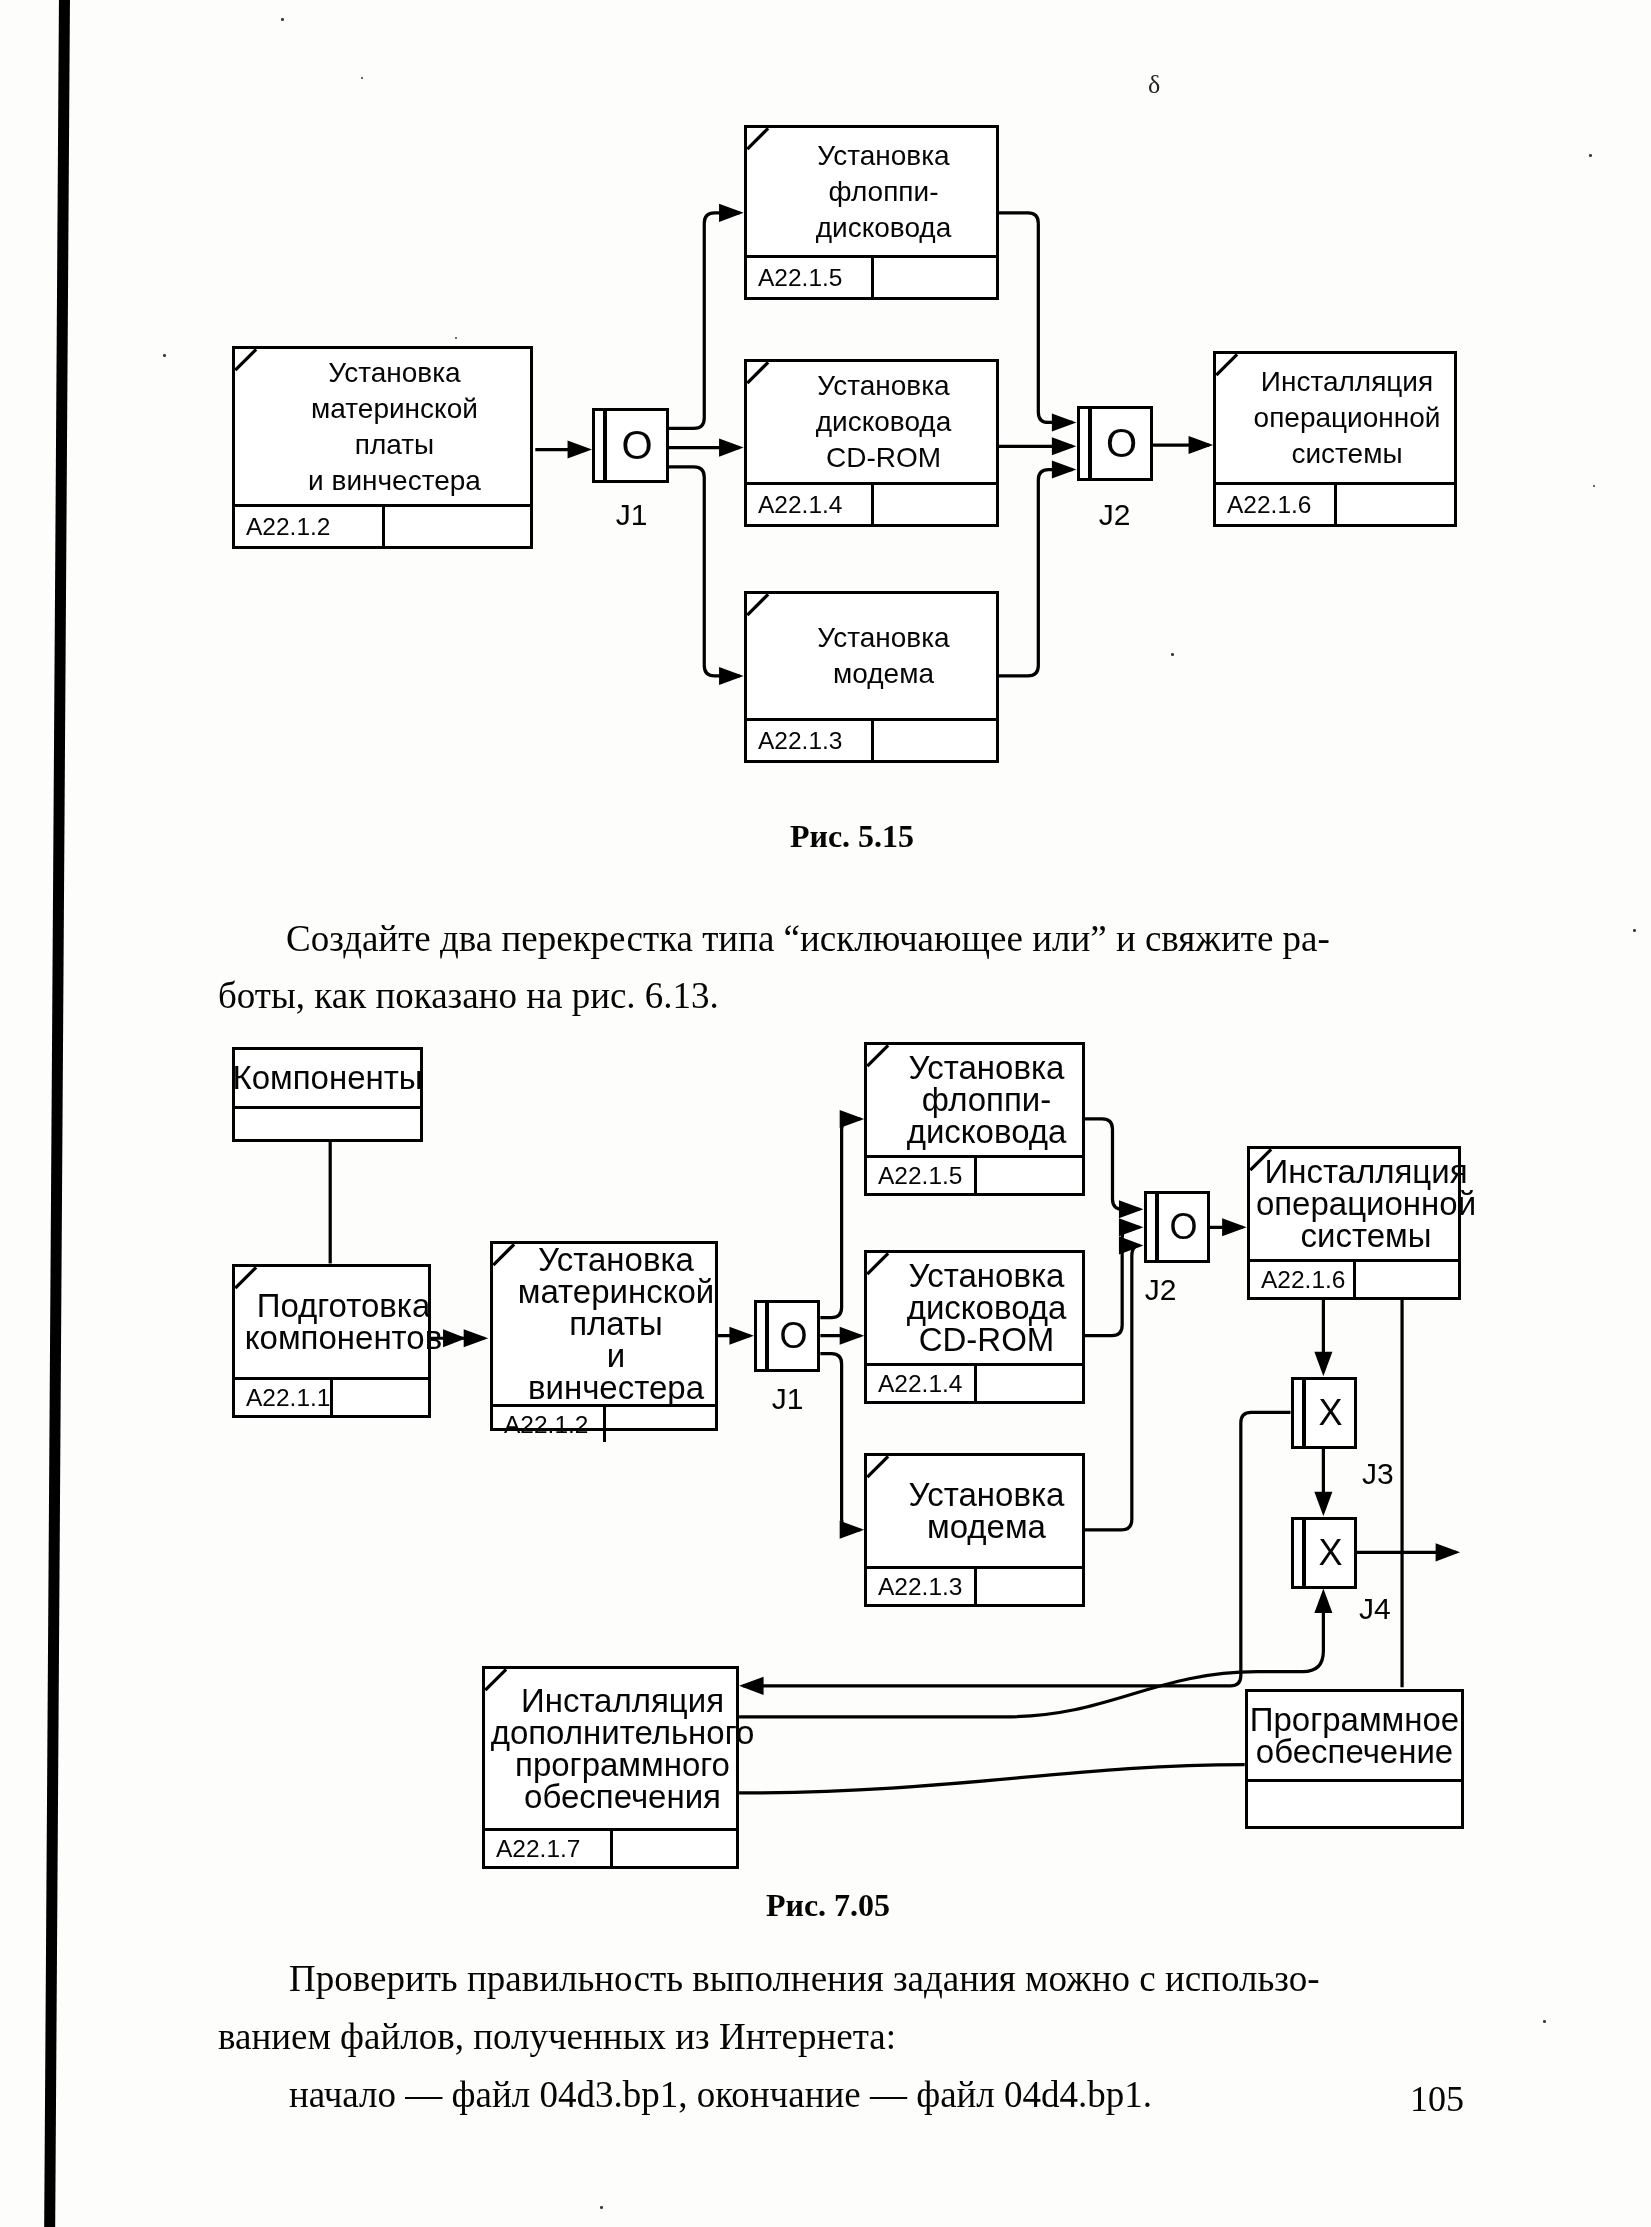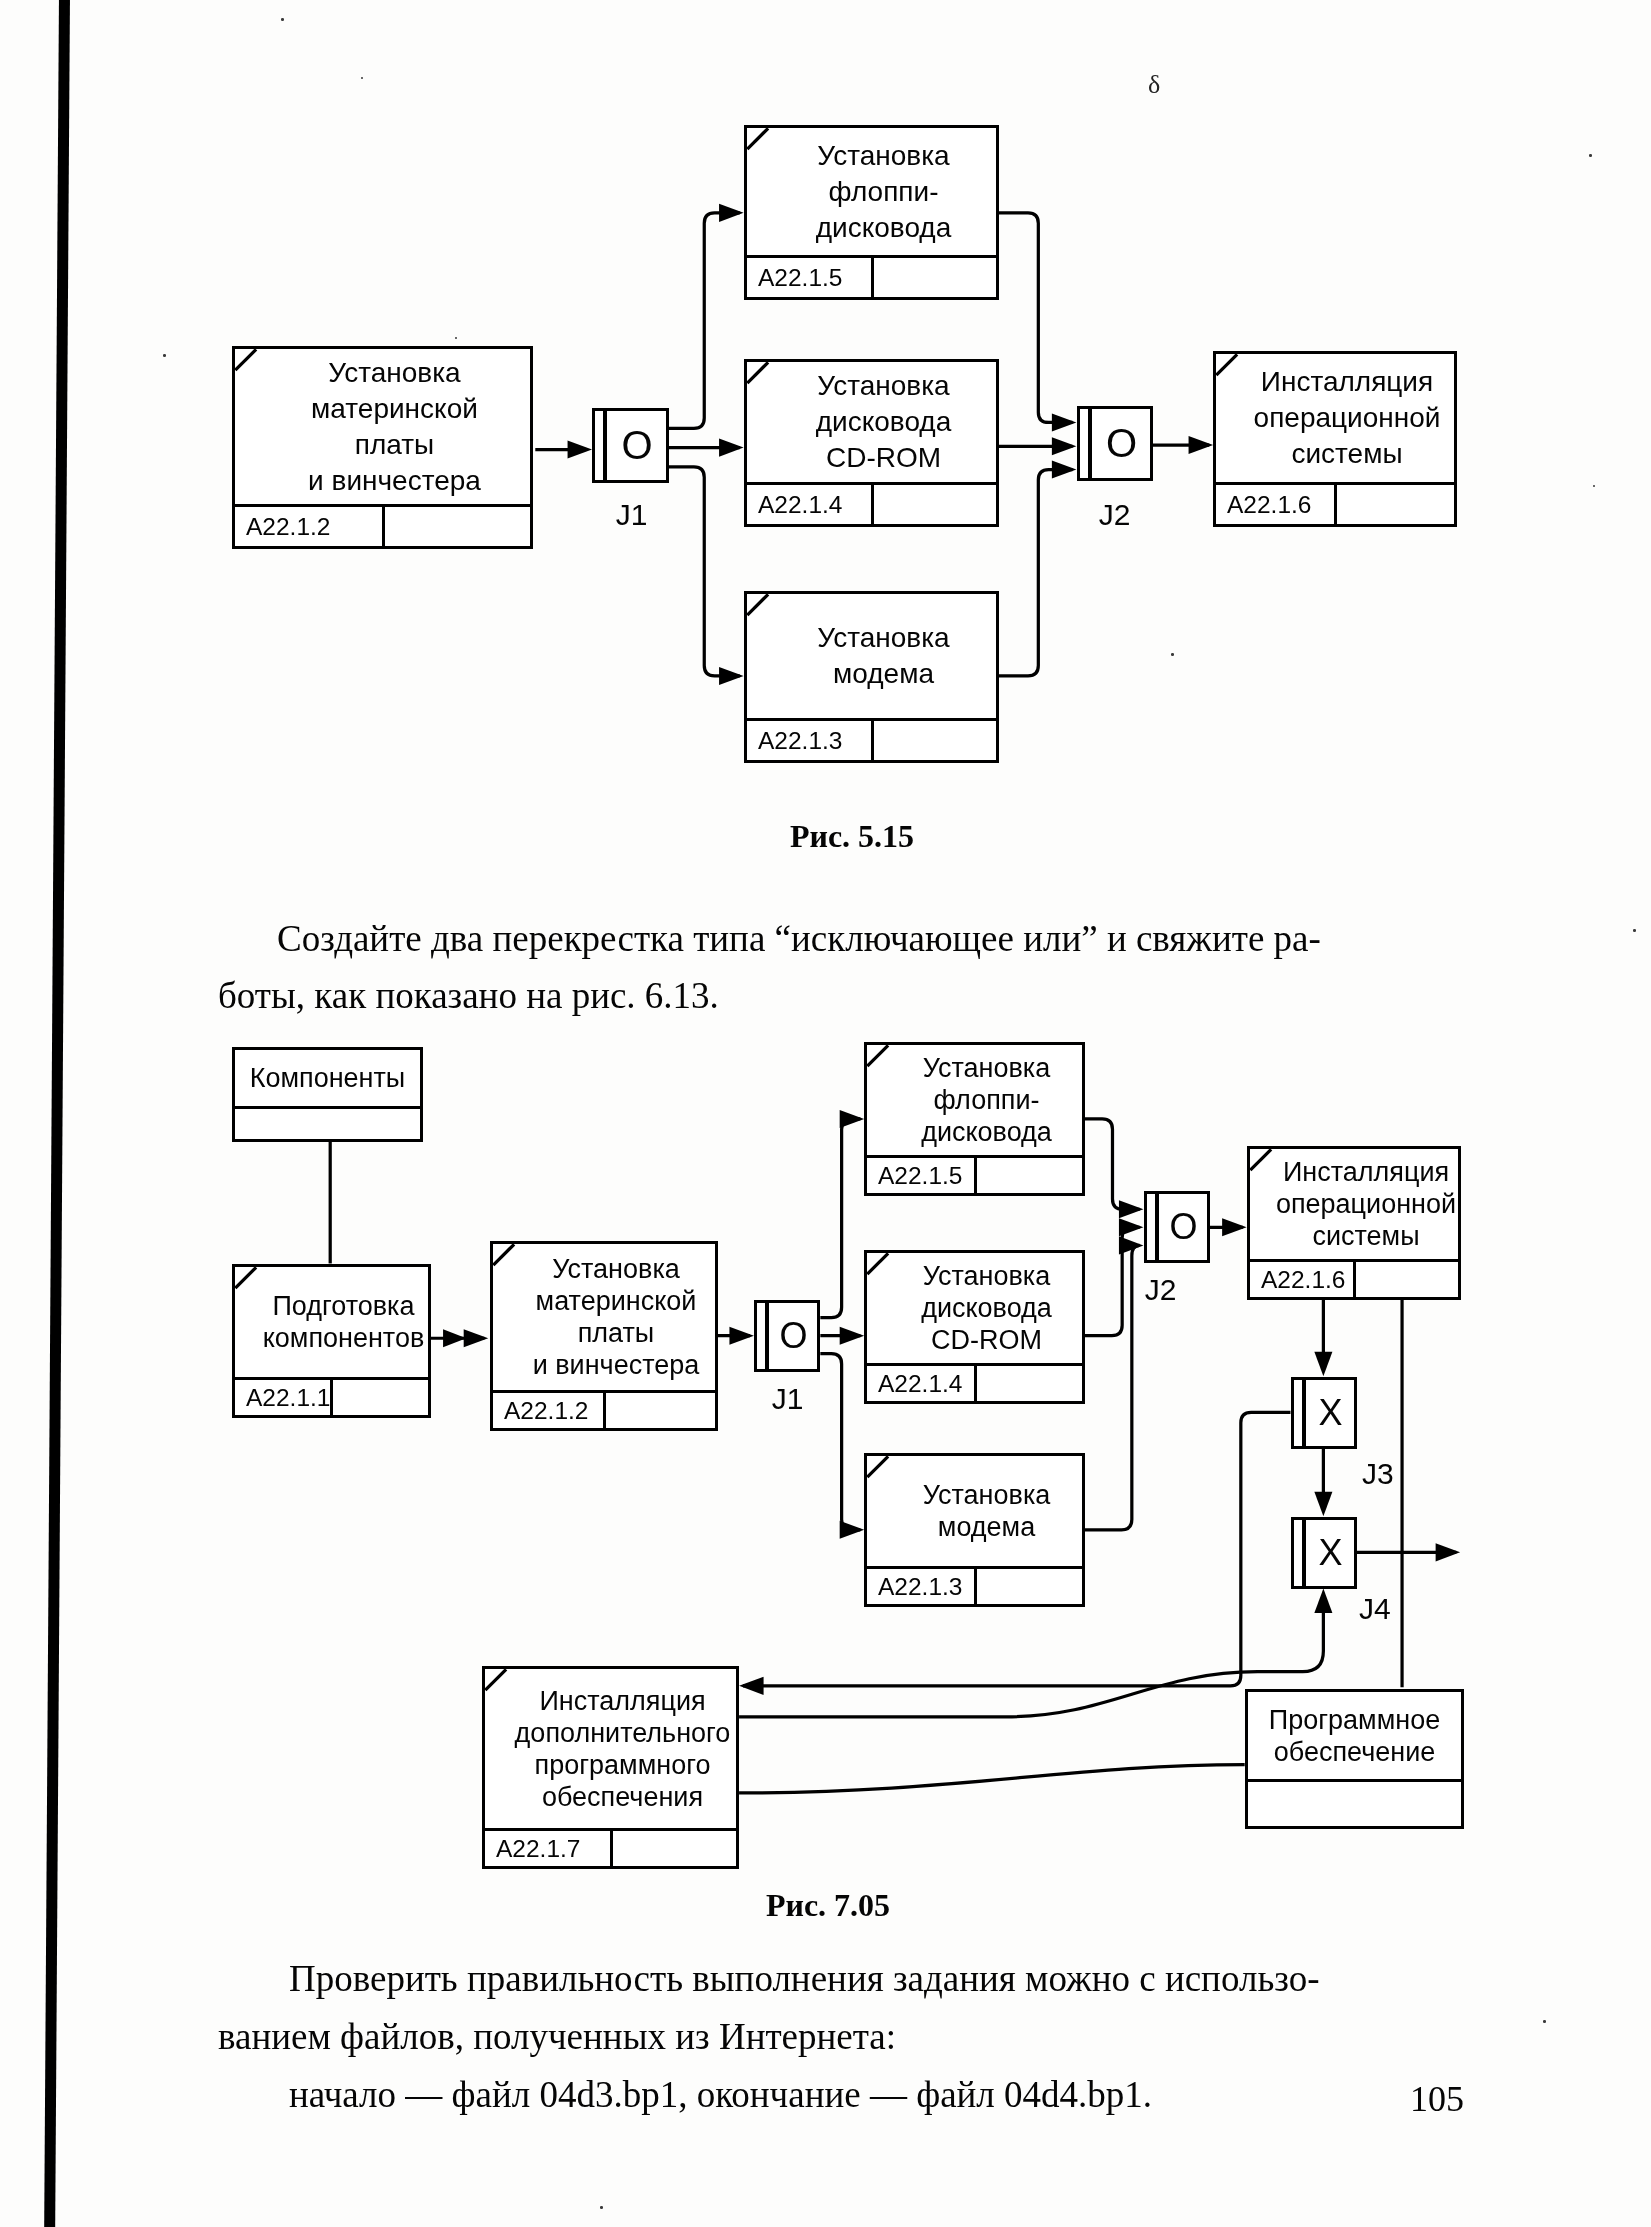--- a/index.html
+++ b/index.html
@@ -8,21 +8,21 @@
   .wires{position:absolute;left:0;top:0;z-index:1;}
   .scanbar{position:absolute;left:59px;top:-7.7px;width:11px;height:2251px;background:#000;
            transform:rotate(0.38deg);transform-origin:top left;z-index:3;}
   .abox{position:absolute;background:#fff;border:3.9px solid #000;box-sizing:border-box;
         display:flex;flex-direction:column;z-index:2;}
   .notch{position:absolute;left:-1.3px;top:-1.3px;width:26px;height:26px;}
   .notch path{stroke:#000;stroke-width:5;fill:none;}
   .albl{flex:1;display:flex;align-items:center;justify-content:center;text-align:center;
         white-space:pre-line;padding-left:24px;}
   .f1{font-size:28px;line-height:36px;}
-  .f2{font-size:27px;line-height:32px;}
+  .f2{font-size:33px;line-height:32px;}
   .strip{height:39px;border-top:3.9px solid #000;display:flex;flex:none;}
   .strip.sm{height:35px;}
   .aid{width:51%;border-right:3.9px solid #000;box-sizing:border-box;
        font-size:24.5px;line-height:32px;padding-left:11px;display:flex;align-items:center;}
   .cell2{flex:1;}
   .rbox{position:absolute;background:#fff;border:3.9px solid #000;box-sizing:border-box;
         display:flex;flex-direction:column;z-index:2;}
   .rlbl{flex:1;display:flex;align-items:center;justify-content:center;text-align:center;
         white-space:pre-line;}
   .rstrip{height:30px;border-top:3.9px solid #000;flex:none;}
@@ -176,21 +176,21 @@
 операционной
 системы</div>
     <div class="strip">
         <div class="aid">A22.1.6</div>
         <div class="cell2"></div>
       </div>
   </div>
 
   <div class="caption" style="left:710px;top:818px;width:284px">Рис. 5.15</div>
 
-  <div class="btxt" style="left:277px;top:917px">Создайте два перекрестка типа “исключающее или” и свяжите ра-</div>
+  <div class="btxt" style="left:286px;top:917px">Создайте два перекрестка типа “исключающее или” и свяжите ра-</div>
   <div class="btxt" style="left:218px;top:974px">боты, как показано на рис. 6.13.</div>
 
   <div class="rbox" style="left:232px;top:1047px;width:191px;height:95px">
     <div class="rlbl f2">Компоненты</div>
     <div class="rstrip"></div>
   </div>
 
   <div class="abox" style="left:232px;top:1264px;width:199px;height:154px">
     <svg class="notch" viewBox="0 0 40 40">
         <path d="M2 34 L34 2"></path>

